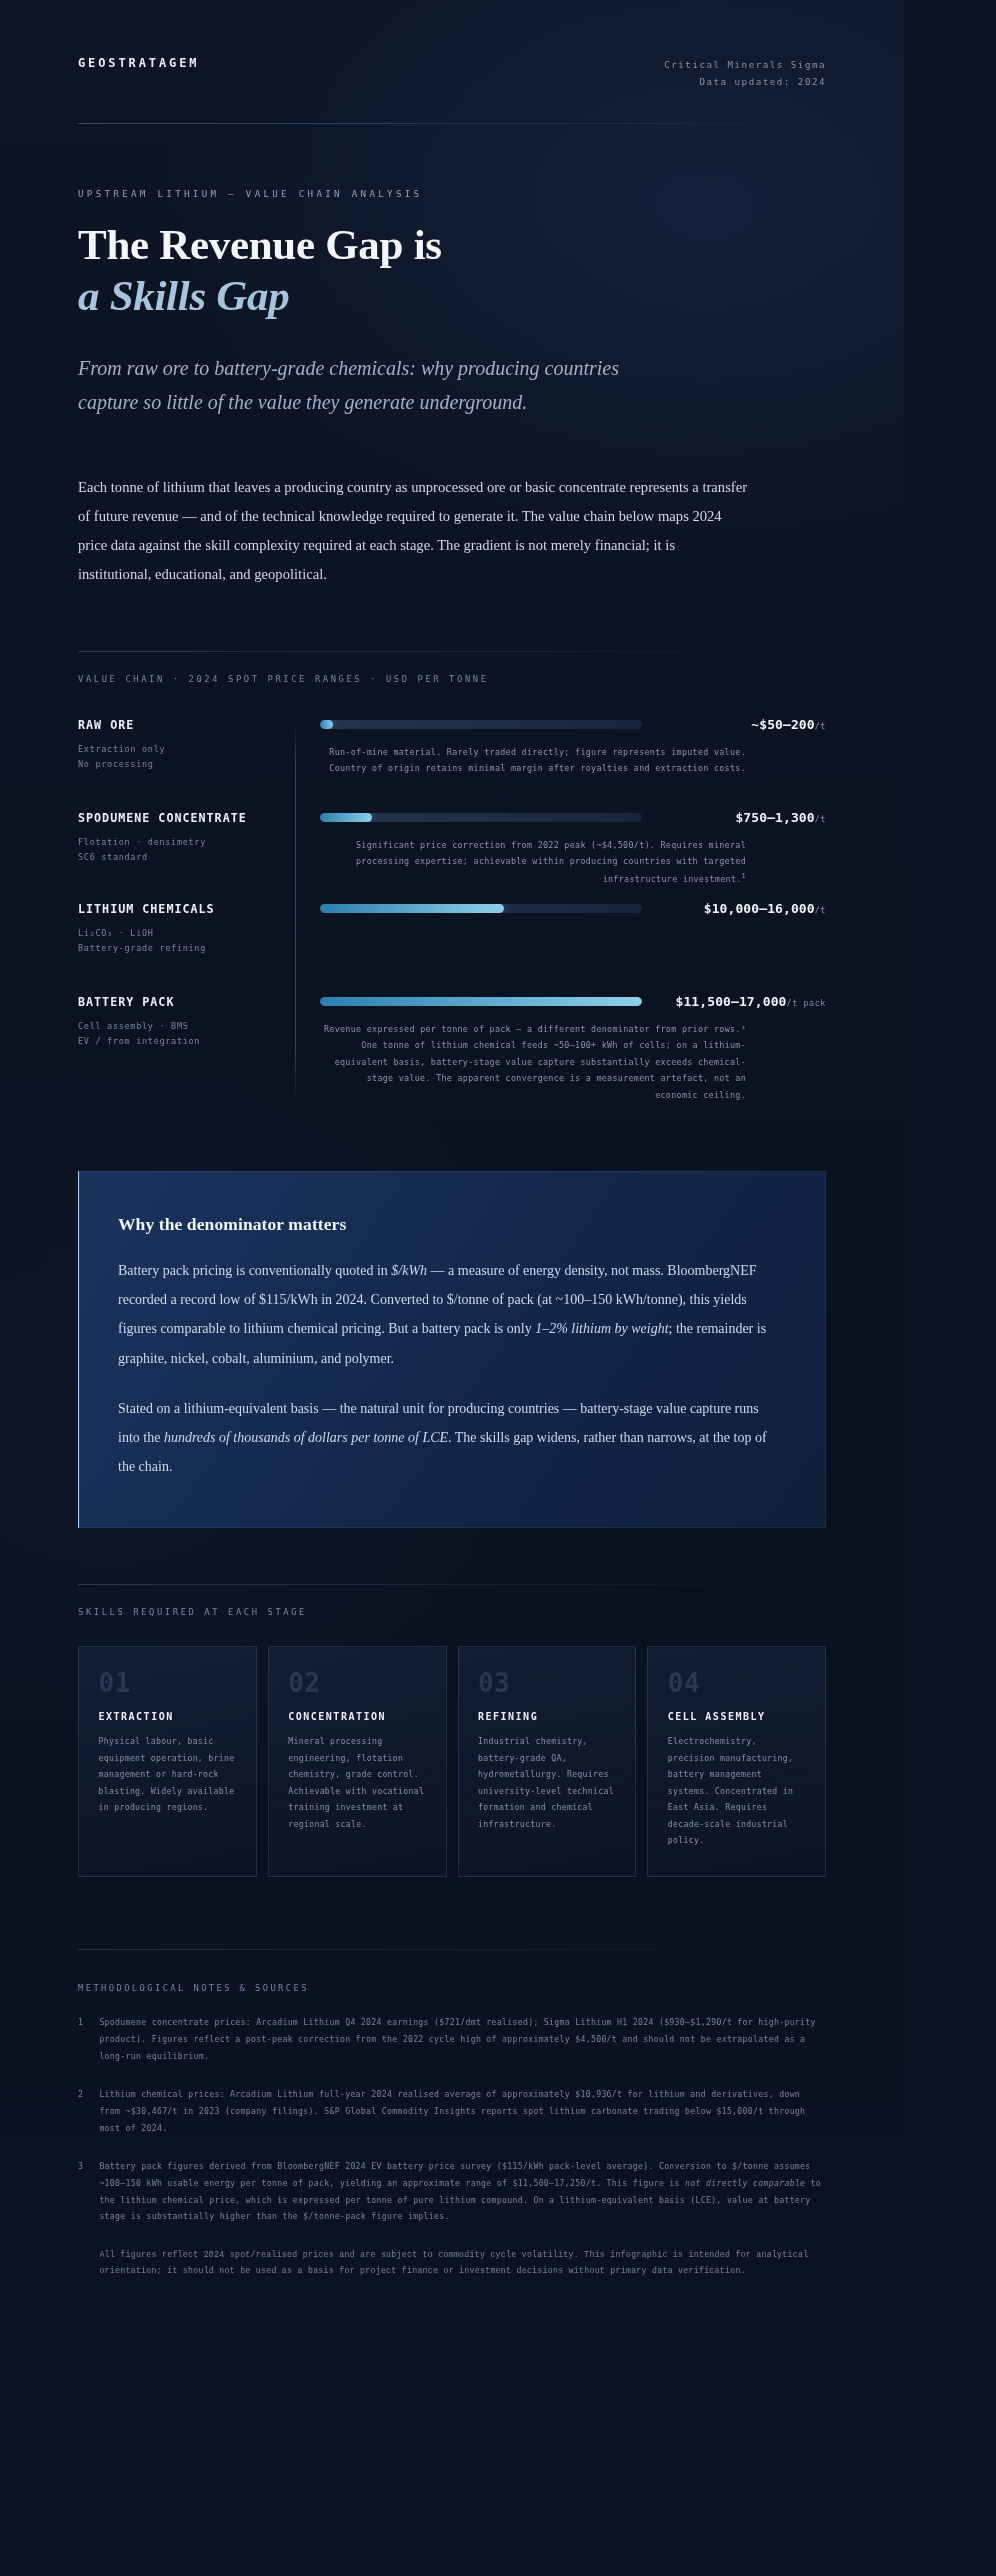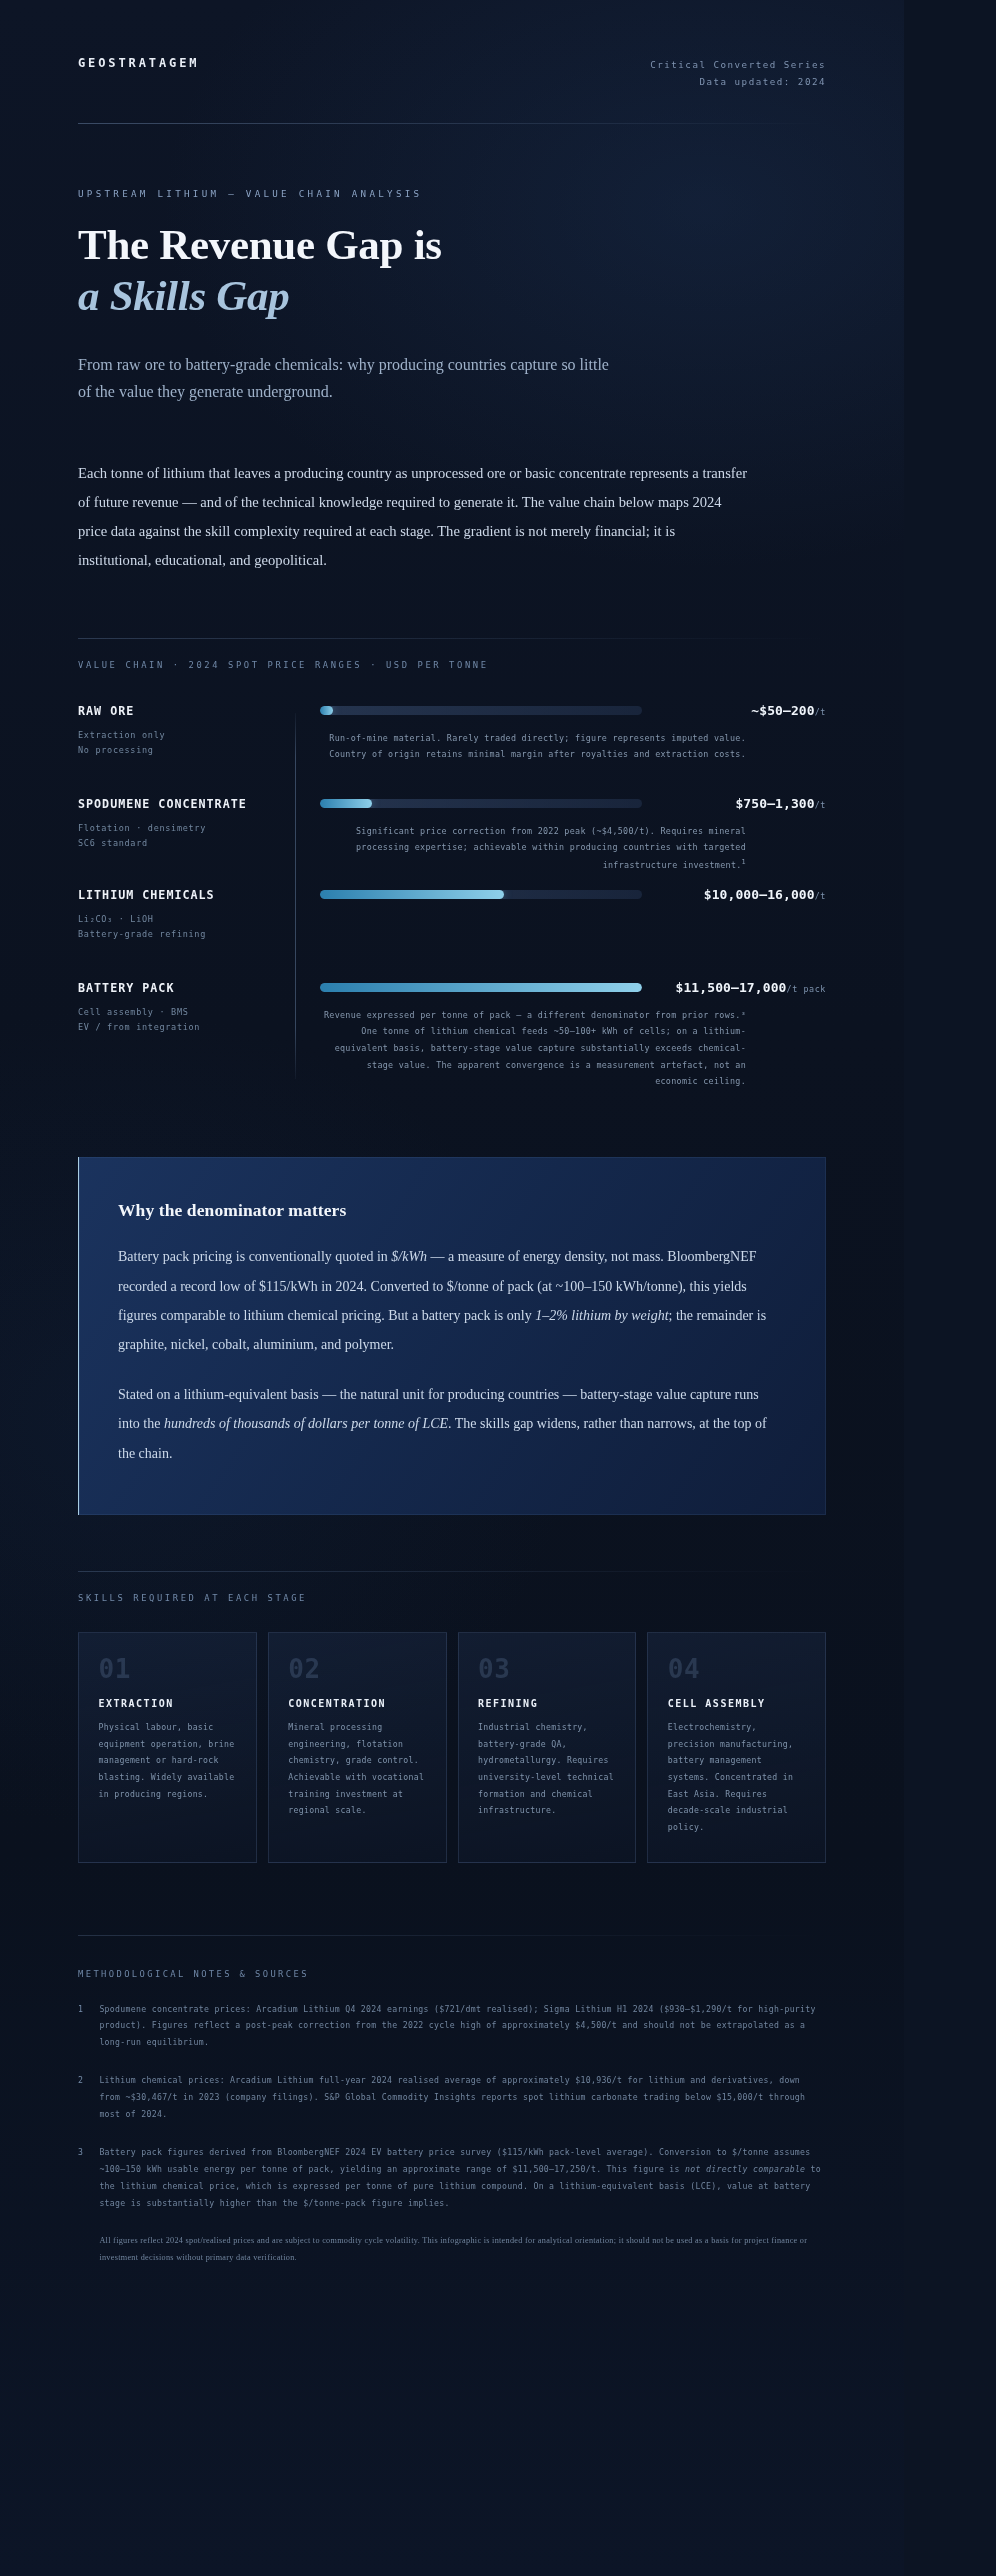--- a/index.html
+++ b/index.html
@@ -76,21 +76,22 @@
     letter-spacing: -0.3px;
   }
   h1 .h1-line2 {
     display: block;
     font-style: italic;
     font-weight: 700;
     color: #a8c4dd;
   }
   .standfirst {
     font-family: "Liberation Serif", serif;
-    font-size: 16px;
+    font-style: italic;
+    font-size: 20px;
     line-height: 1.72;
     color: #9eb1c9;
     margin-top: 29px;
     max-width: 545px;
   }
   .lede {
     font-family: "Liberation Serif", serif;
     font-size: 14.6px;
     line-height: 2.0;
     color: #cdd8e8;
@@ -321,38 +322,38 @@
     font-size: 8.2px;
     line-height: 2.05;
     letter-spacing: 0.3px;
     color: #71859e;
     max-width: 837px;
   }
   .note-text em { font-style: italic; }
   .note-plain {
     margin-top: 21.4px;
     margin-left: 21.4px;
-    font-family: Liberation Serif, serif;
+    font-family: Liberation Mono, monospace;
     font-size: 8.2px;
     line-height: 2.05;
     letter-spacing: 0.3px;
     color: #71859e;
     max-width: 837px;
   }
   .tail { height: 107px; }
 </style>
 </head>
 <body>
 
 <div class="page">
 
   <div class="masthead">
     <div class="brand">GEOSTRATAGEM</div>
     <div class="masthead-right">
-      <div>Critical Converted Series</div>
+      <div>Critical Minerals Sigma</div>
       <div>Data updated: 2024</div>
     </div>
   </div>
   <div class="rule"></div>
 
   <div class="hero">
     <div class="eyebrow">UPSTREAM LITHIUM — VALUE CHAIN ANALYSIS</div>
     <h1>
       <span>The Revenue Gap is</span>
       <span class="h1-line2">a Skills Gap</span>

